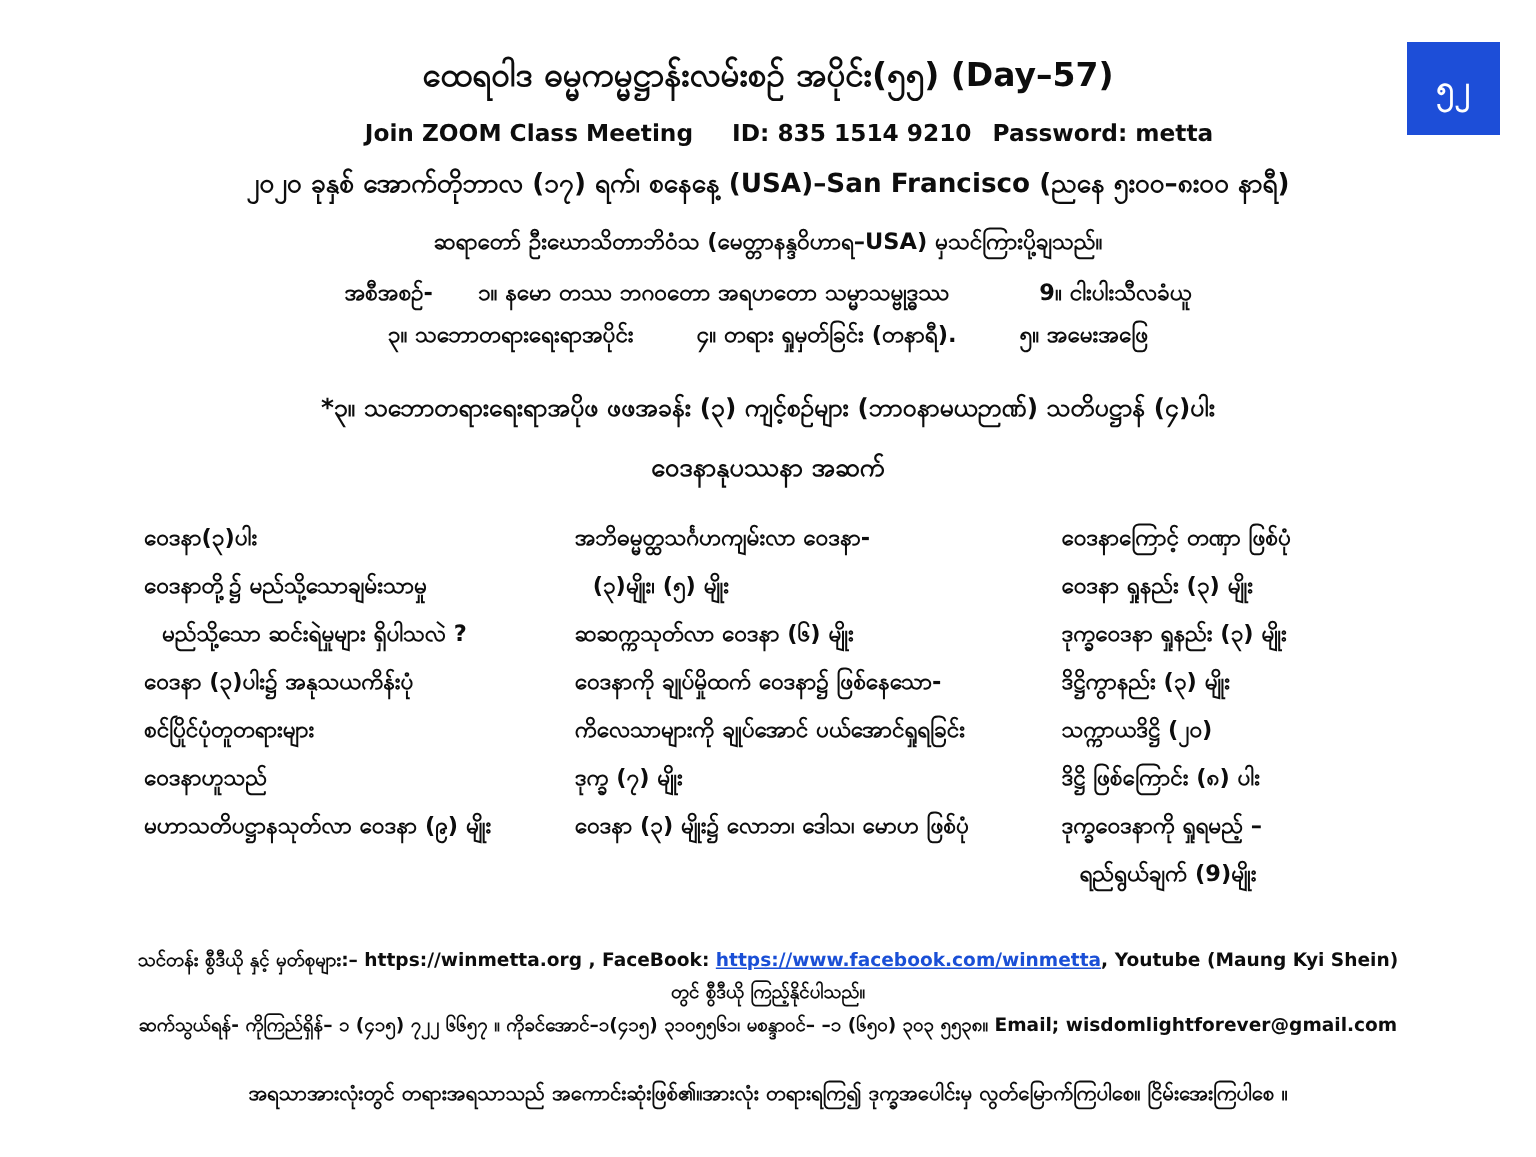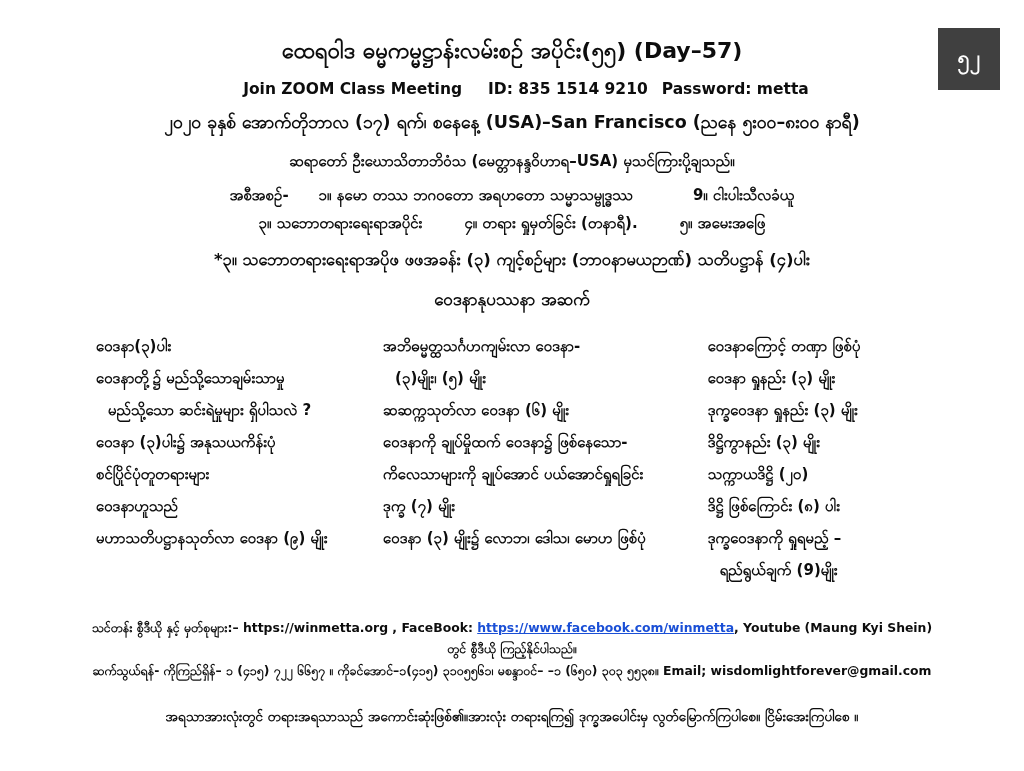--- a/index.html
+++ b/index.html
@@ -21,21 +21,21 @@
     height: 771px;
     box-sizing: border-box;
     padding: 22px 0 0 0;
   }
   .page-badge {
     position: absolute;
     top: 28px;
     right: 24px;
     width: 62px;
     height: 62px;
-    background: #404040;
+    background: #1d4ed8;
     color: #ffffff;
     display: flex;
     align-items: center;
     justify-content: center;
     font-size: 21px;
     font-weight: bold;
     letter-spacing: 0.5px;
   }
   .center {
     text-align: center;
@@ -84,21 +84,21 @@
     display: inline-block;
     width: 60px;
   }
   .agenda-row .sp-md {
     display: inline-block;
     width: 30px;
   }
   .topic {
     font-size: 16.5px;
     font-weight: bold;
-    margin-top: 18px;
+    margin-top: 30px;
   }
   .section-head {
     font-size: 17px;
     font-weight: bold;
     margin-top: 15px;
   }
   .columns {
     display: flex;
     margin-top: 26px;
     padding: 0 92px 0 96px;

